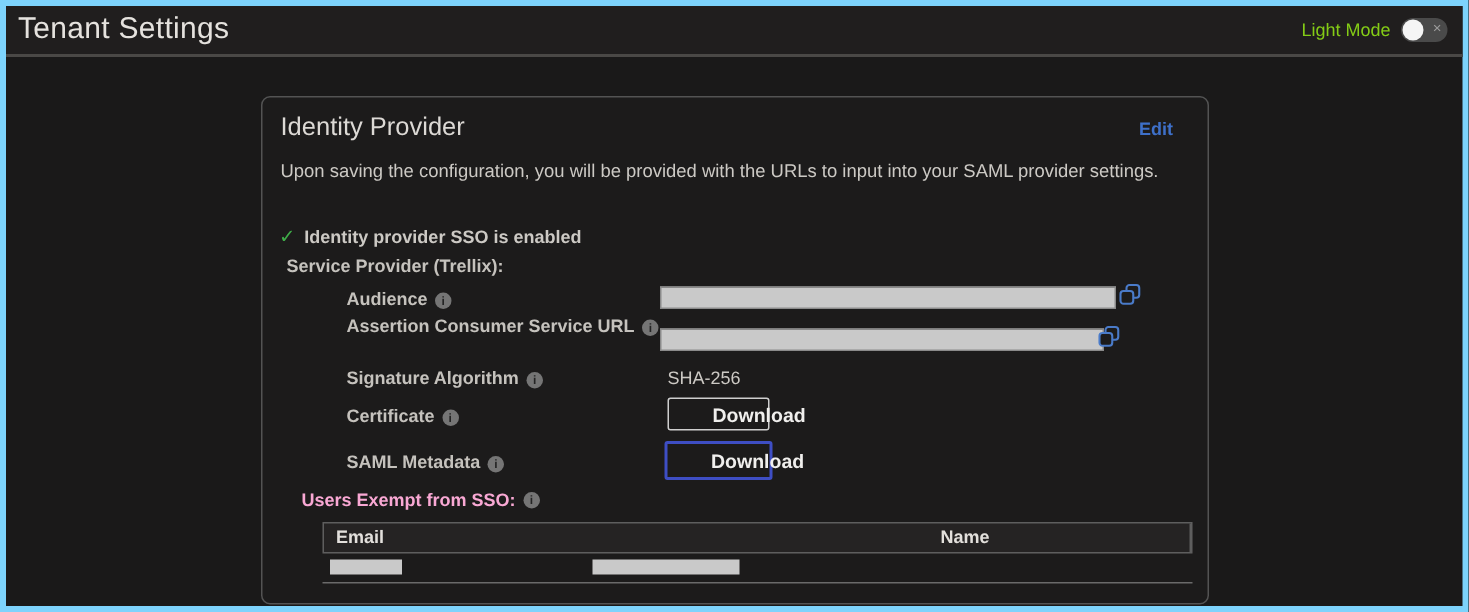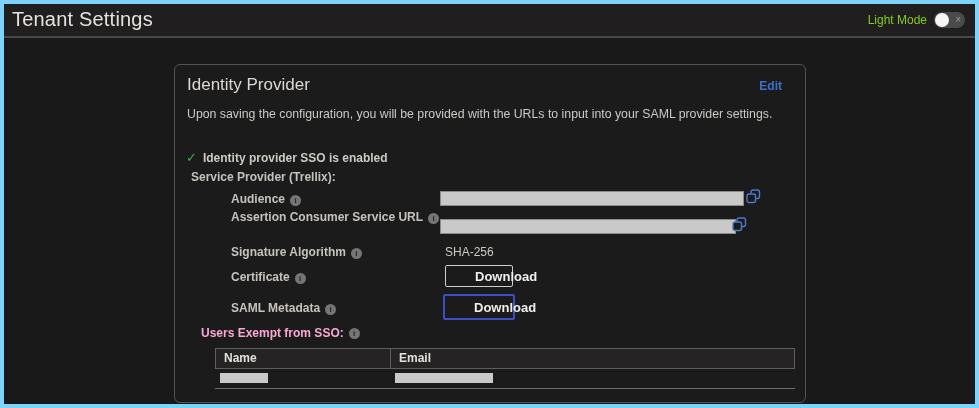--- a/index.html
+++ b/index.html
@@ -217,22 +217,22 @@
     </div>
     <button class="dl-btn highlighted" style="top:229px">Download</button>
 
     <div class="users-exempt">
       <span>Users Exempt from SSO:</span>
       <i class="info-icon"></i>
     </div>
 
     <div class="exempt-table">
       <div class="t-header">
+        <div class="t-hcell email">Email</div>
         <div class="t-hcell name">Name</div>
-        <div class="t-hcell email">Email</div>
       </div>
       <div class="t-row">
         <div class="cell-redacted name-val"></div>
         <div class="cell-redacted email-val"></div>
       </div>
     </div>
 
   </section>
 </div>
 

